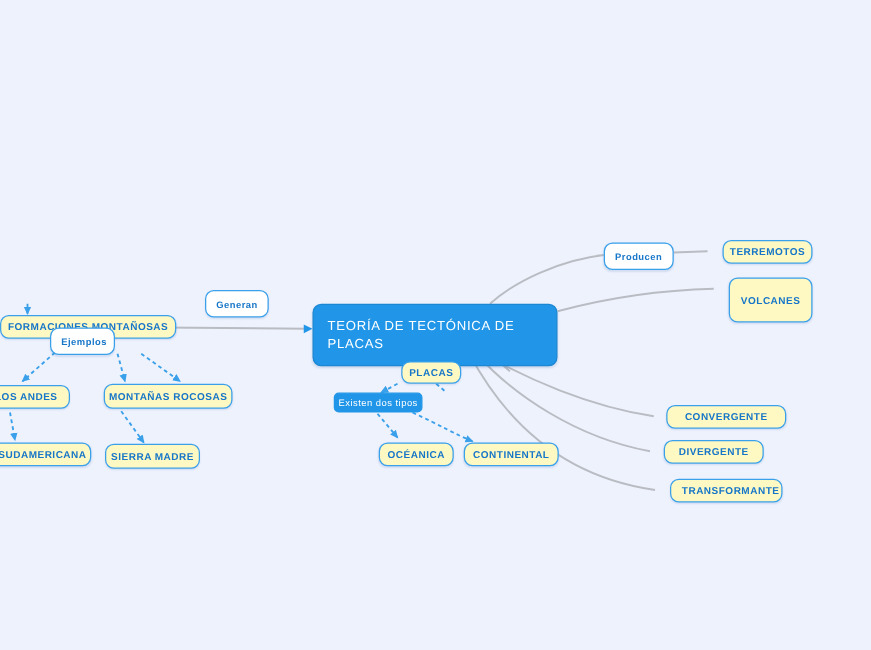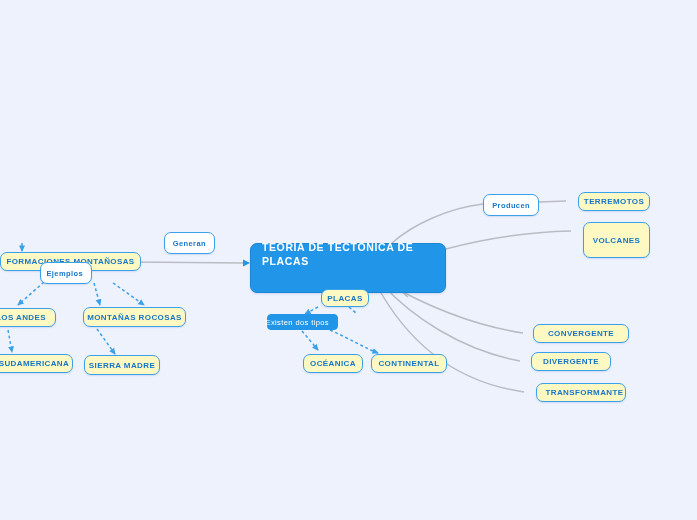--- a/index.html
+++ b/index.html
@@ -38,25 +38,25 @@
     border-radius: 7px;
     letter-spacing: 0.4px;
   }
 
   
   .node.root {
     background: #2196e8;
     border: 1px solid #1b86d2;
     color: #ffffff;
     font-size: 10.5px;
-    font-weight: bold;
+    font-weight: normal;
     line-height: 14px;
     padding: 24px 11px;
     white-space: normal;
-    align-items: flex-end;
+    align-items: center;
     box-shadow: 0 1px 2px rgba(40,90,160,0.18);
     letter-spacing: 0.6px;
   }
 
   
   .node.topic {
     background: #fef9c3;
     border: 1.6px solid #3aa0ea;
     color: #1776c8;
     font-size: 8px;
@@ -68,34 +68,34 @@
   }
 
   
   .node.label-chip {
     background: #ffffff;
     border: 1.5px solid #3aa0ea;
     color: #1776c8;
     font-size: 7.5px;
     font-weight: bold;
     padding: 10px 8px;
-    justify-content: flex-end;
+    justify-content: flex-start;
     z-index: 5;
     box-shadow: 0 1px 1.5px rgba(60,110,180,0.16);
   }
 
   
   .node.label-chip-filled {
     background: #2196e8;
     border: 1px solid #2196e8;
     color: #ffffff;
     font-size: 7.5px;
     font-weight: normal;
     padding: 0 8px;
-    justify-content: flex-end;
+    justify-content: center;
     z-index: 5;
     border-radius: 4px;
   }
 </style>
 </head>
 <body>
 
 <div id="canvas">
 
   <svg id="edges" viewBox="0 0 697 520" xmlns="http://www.w3.org/2000/svg">

